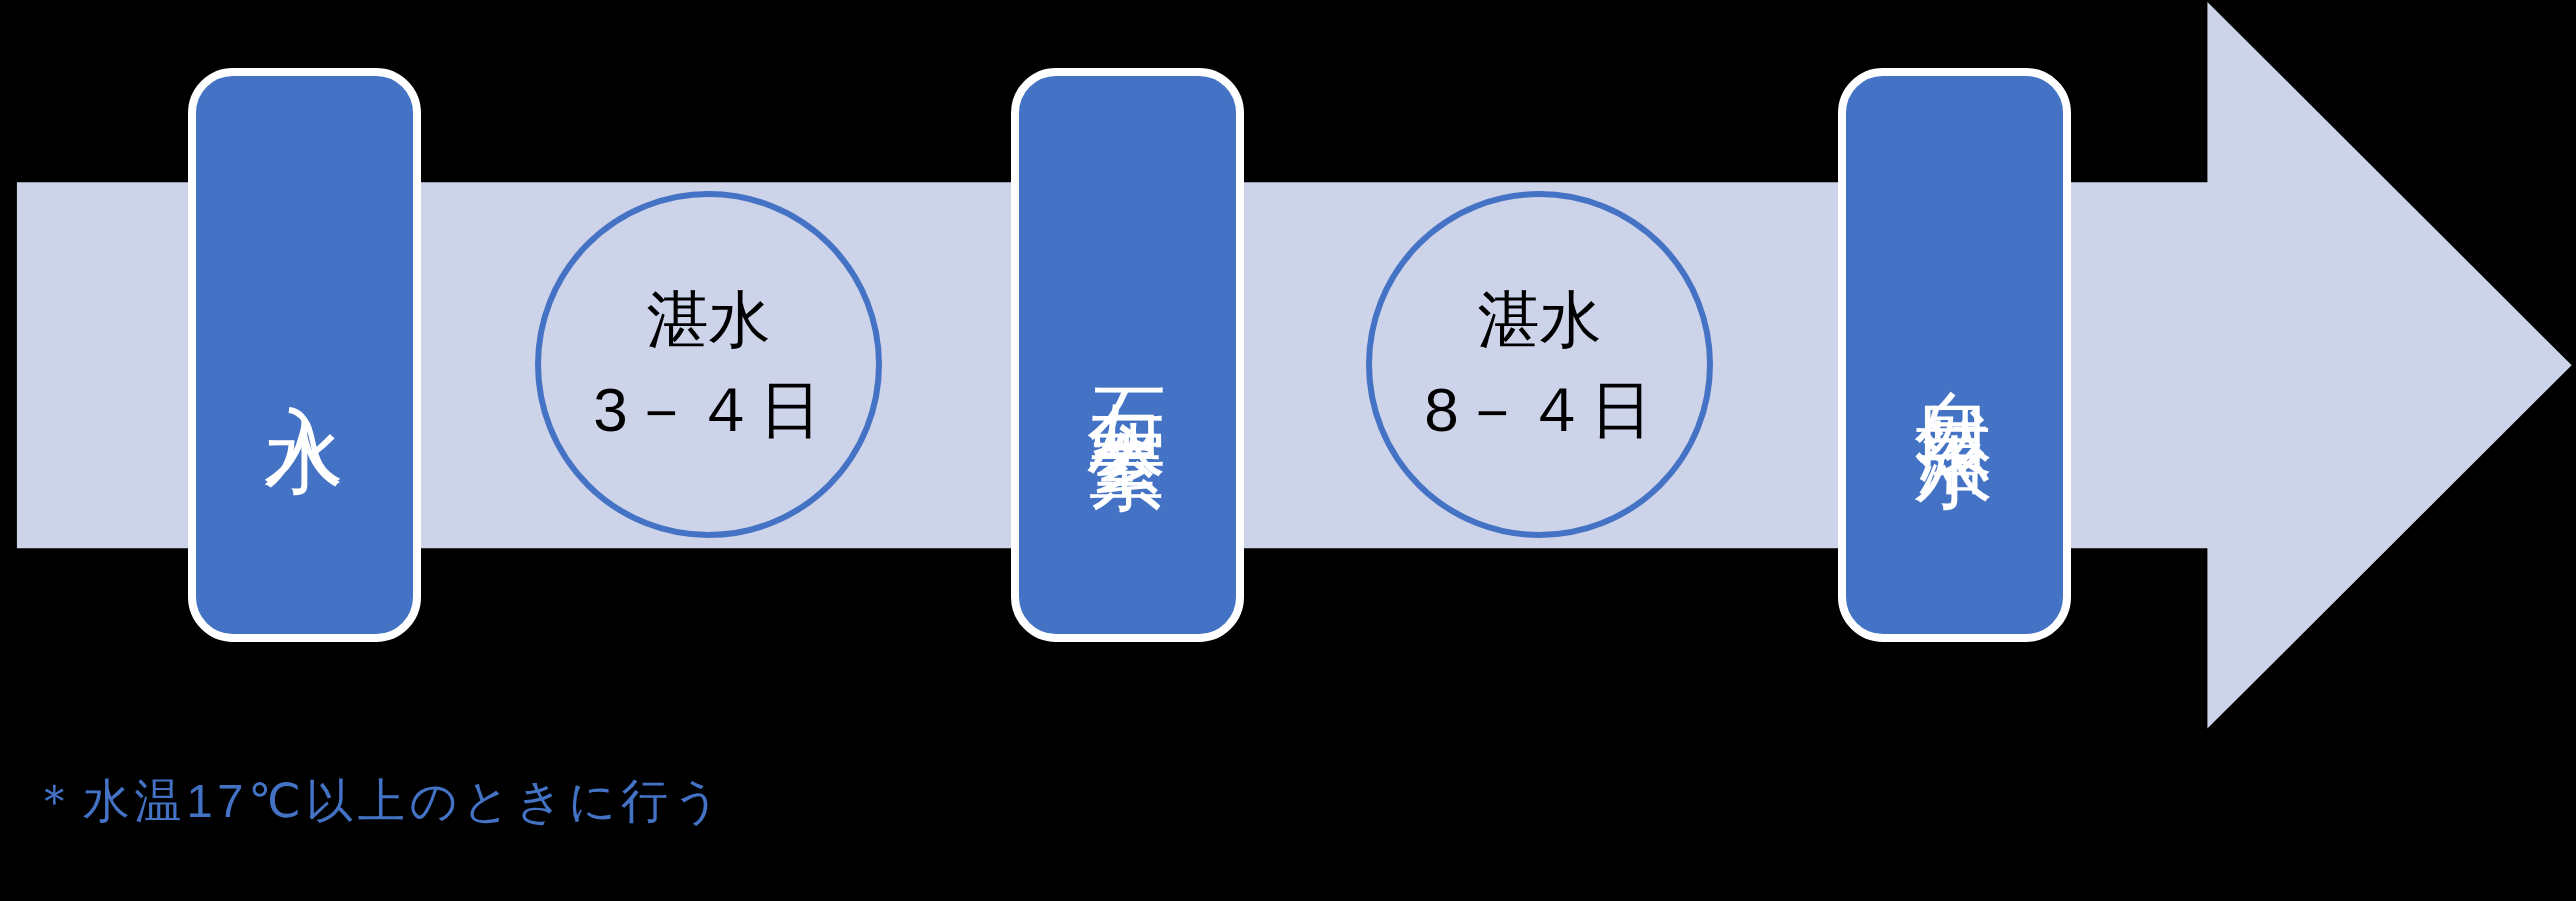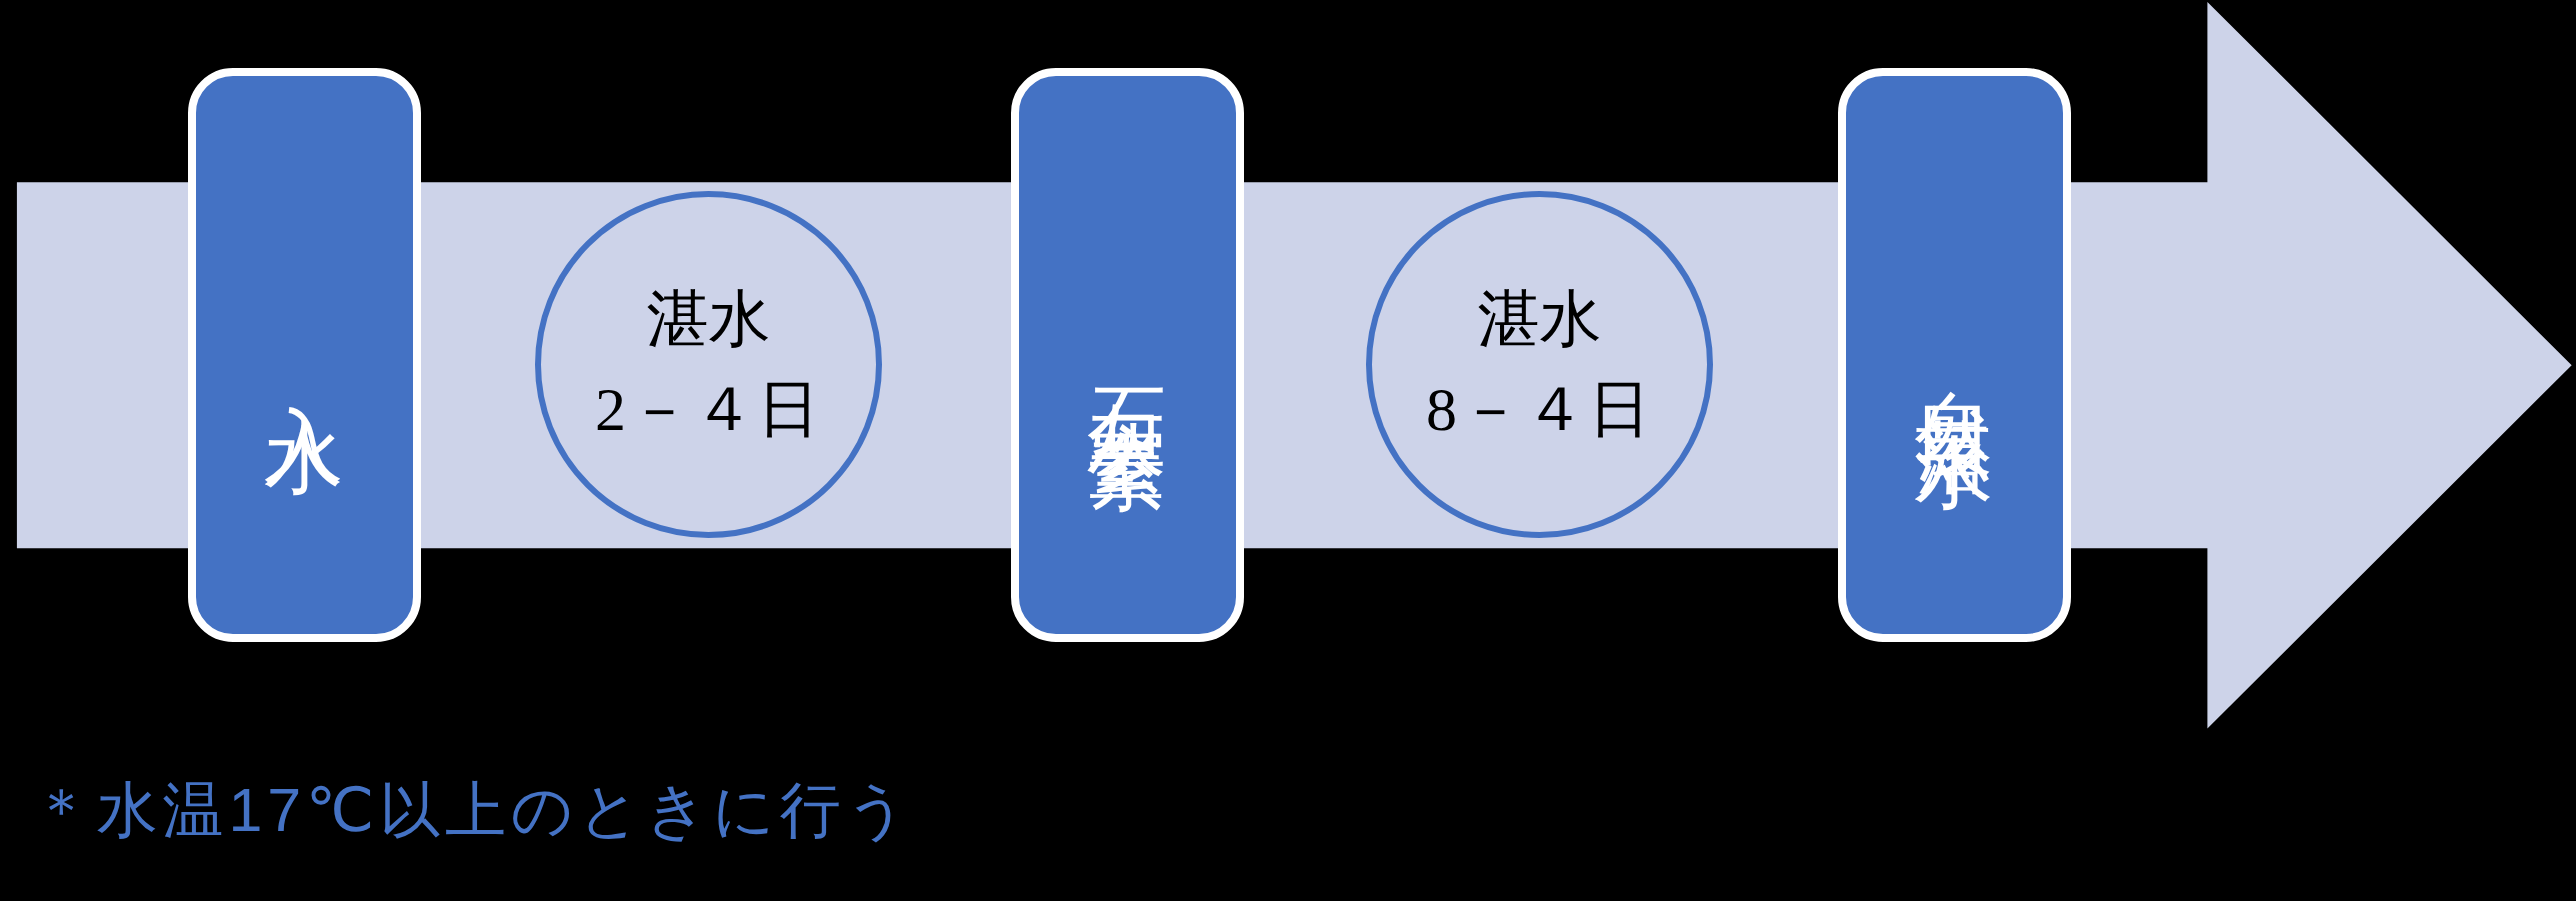--- a/index.html
+++ b/index.html
@@ -65,52 +65,51 @@
     border-radius: 50%;
     background: transparent;
     display: flex;
     flex-direction: column;
     align-items: center;
     justify-content: center;
     color: var(--circle-text);
     font-size: 62px;
     line-height: 1.45;
     text-align: center;
-    font-family: Liberation Serif, serif;
   }
   .circle-1 { left: 535px; }
   .circle-2 { left: 1366px; }
   .step-circle .line2 { letter-spacing: 0.04em; white-space: nowrap; }
 
   .footnote {
     position: absolute;
     left: 31px;
     top: 770px;
     color: var(--note-text);
-    font-size: 61px;
+    font-size: 47px;
     letter-spacing: 4.8px;
     white-space: nowrap;
   }
 </style>
 </head>
 <body>
 
 <div class="canvas">
 
   <svg class="arrow-svg" viewBox="0 0 2658 930" xmlns="http://www.w3.org/2000/svg" aria-hidden="true">
     <polygon points="17,188 2278,188 2278,2 2654,377 2278,752 2278,566 17,566"></polygon>
   </svg>
 
   <div class="step-box box-1">
     <span class="vlabel">入水</span>
   </div>
 
   <div class="step-circle circle-1">
     <span class="line1">湛水</span>
-    <span class="line2">2－４日</span>
+    <span class="line2">3－４日</span>
   </div>
 
   <div class="step-box box-2">
     <span class="vlabel">石灰窒素</span>
   </div>
 
   <div class="step-circle circle-2">
     <span class="line1">湛水</span>
     <span class="line2">8－４日</span>
   </div>

